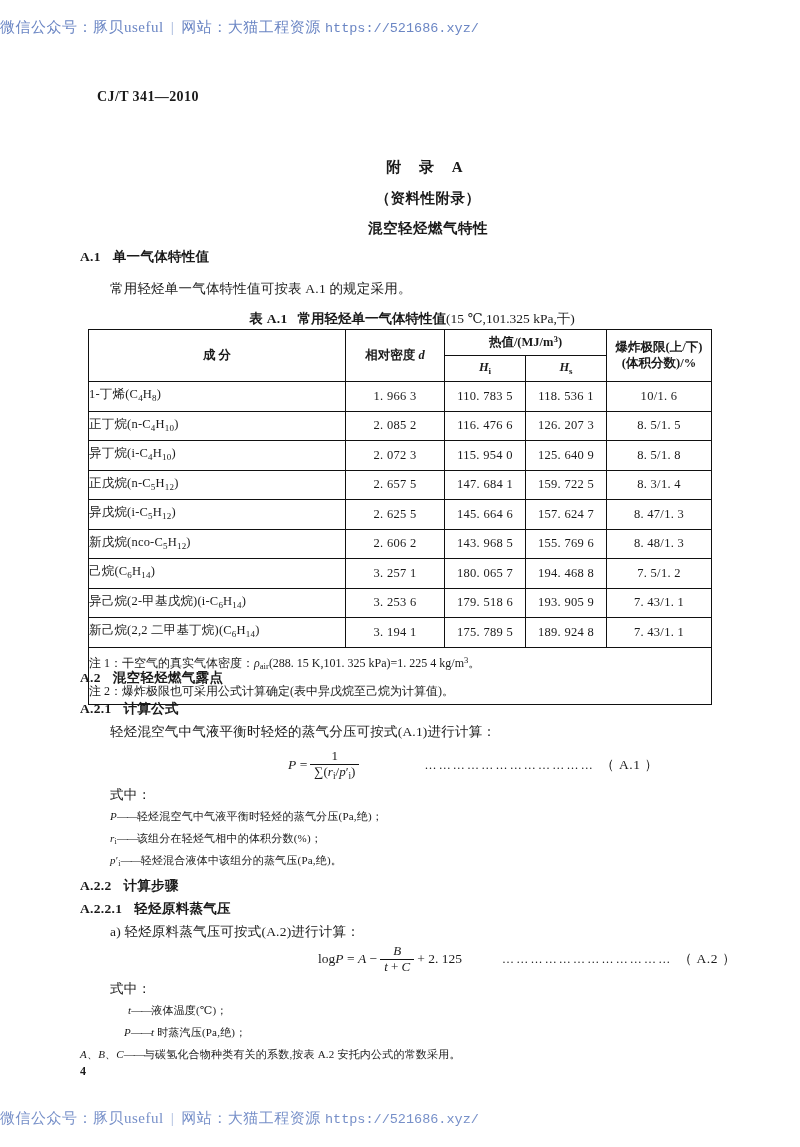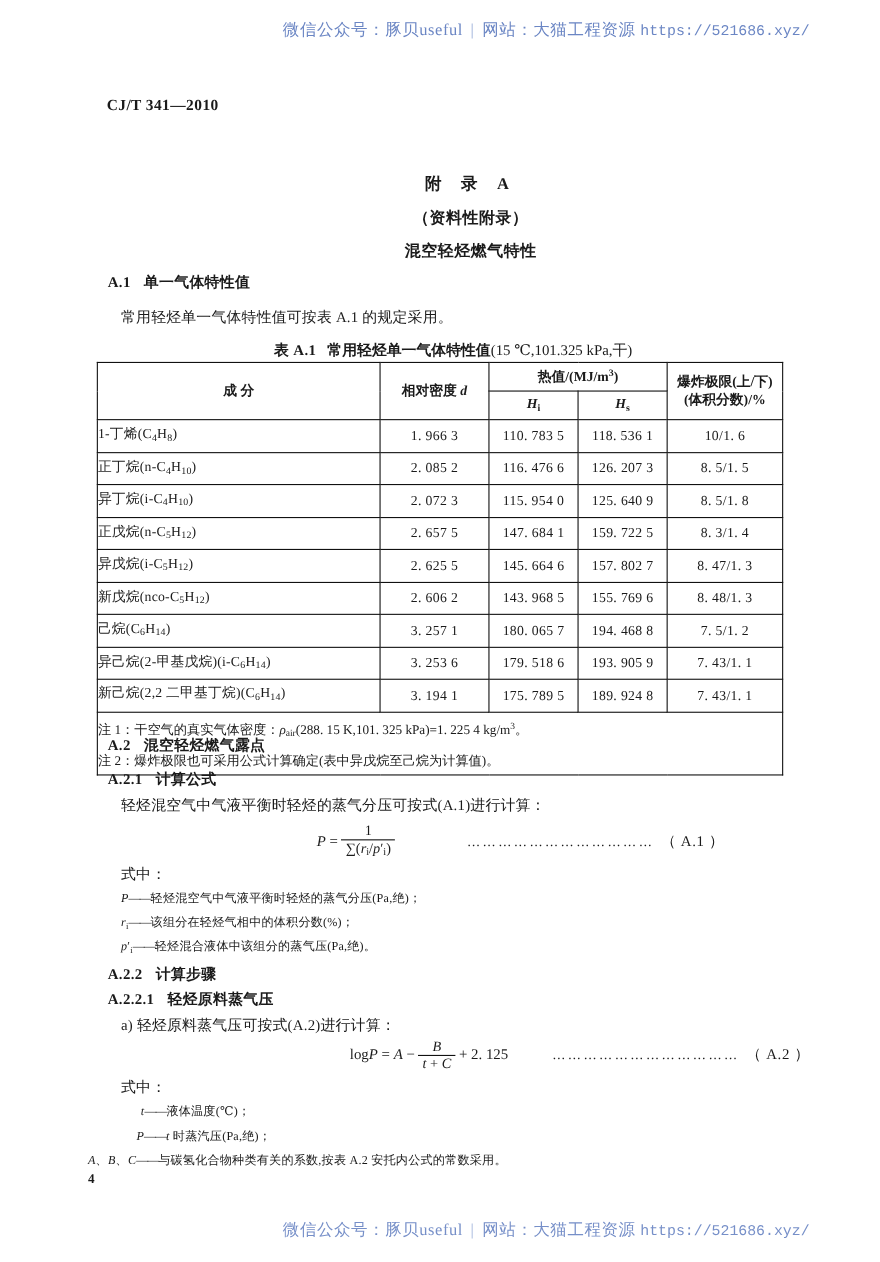--- a/index.html
+++ b/index.html
@@ -20,21 +20,21 @@
     inset: 0;
     width: 800px;
     height: 1147px;
   }
 
   
   .watermark {
     position: absolute;
     left: 0;
     width: 736px;
-    text-align: right;
+    text-align: left;
     color: #6b86c4;
     font-size: 15px;
     letter-spacing: 0.5px;
     white-space: nowrap;
     font-family: "Liberation Serif", "DejaVu Serif", serif;
   }
   .watermark .sep { color: #9aaed8; padding: 0 7px; }
   .watermark .url {
     font-family: "Liberation Mono", "DejaVu Sans Mono", monospace;
     font-size: 13.5px;
@@ -76,21 +76,21 @@
   }
   .annex-line3 {
     font-weight: bold;
     font-size: 14.5px;
     letter-spacing: 0.5px;
   }
 
   
   .sec-head {
     position: absolute;
-    left: 98px;
+    left: 80px;
     font-weight: bold;
     font-size: 13.5px;
     letter-spacing: 0.3px;
     white-space: nowrap;
   }
   .sec-head .num { margin-right: 12px; }
   .para {
     position: absolute;
     font-size: 13.5px;
     letter-spacing: 0.2px;
@@ -287,21 +287,21 @@
           <td class="name">正戊烷(n-C<sub>5</sub>H<sub>12</sub>)</td>
           <td class="num">2. 657 5</td>
           <td class="num">147. 684 1</td>
           <td class="num">159. 722 5</td>
           <td class="num">8. 3/1. 4</td>
         </tr>
         <tr>
           <td class="name">异戊烷(i-C<sub>5</sub>H<sub>12</sub>)</td>
           <td class="num">2. 625 5</td>
           <td class="num">145. 664 6</td>
-          <td class="num">157. 802 7</td>
+          <td class="num">157. 624 7</td>
           <td class="num">8. 47/1. 3</td>
         </tr>
         <tr>
           <td class="name">新戊烷(nco-C<sub>5</sub>H<sub>12</sub>)</td>
           <td class="num">2. 606 2</td>
           <td class="num">143. 968 5</td>
           <td class="num">155. 769 6</td>
           <td class="num">8. 48/1. 3</td>
         </tr>
         <tr>

